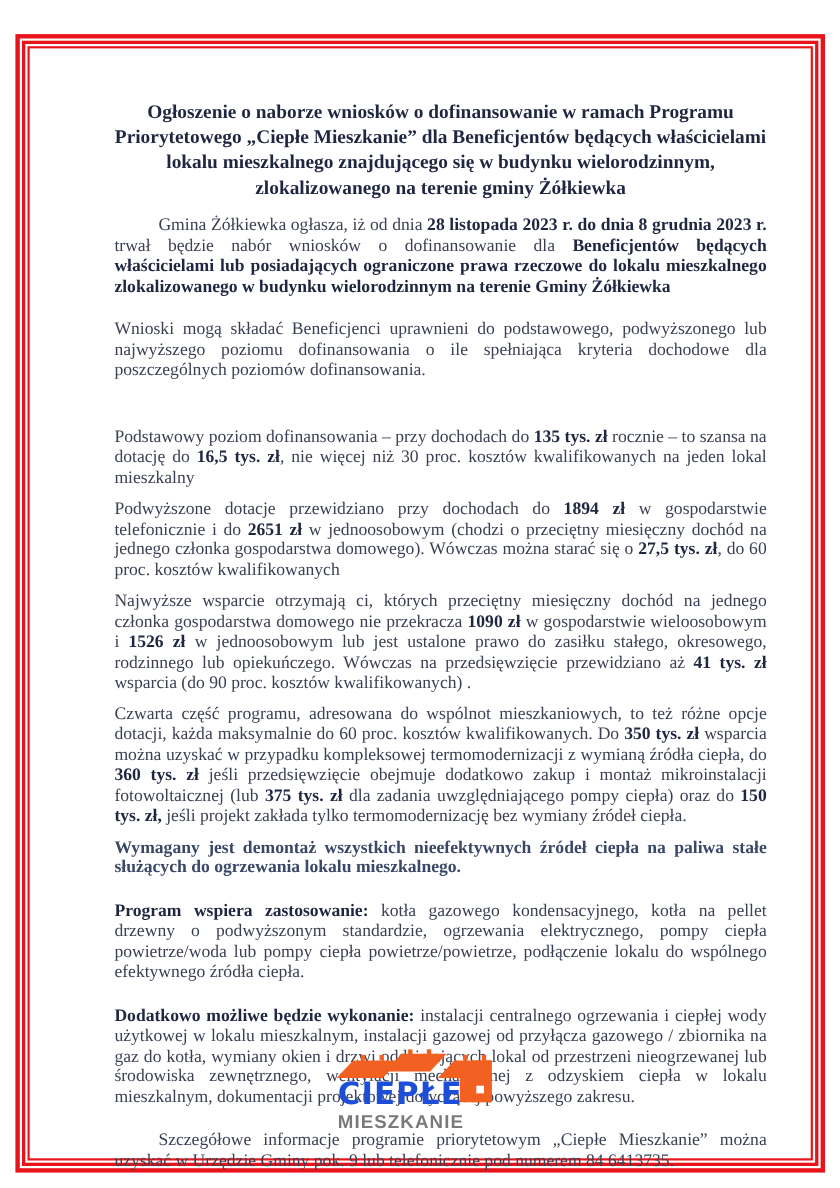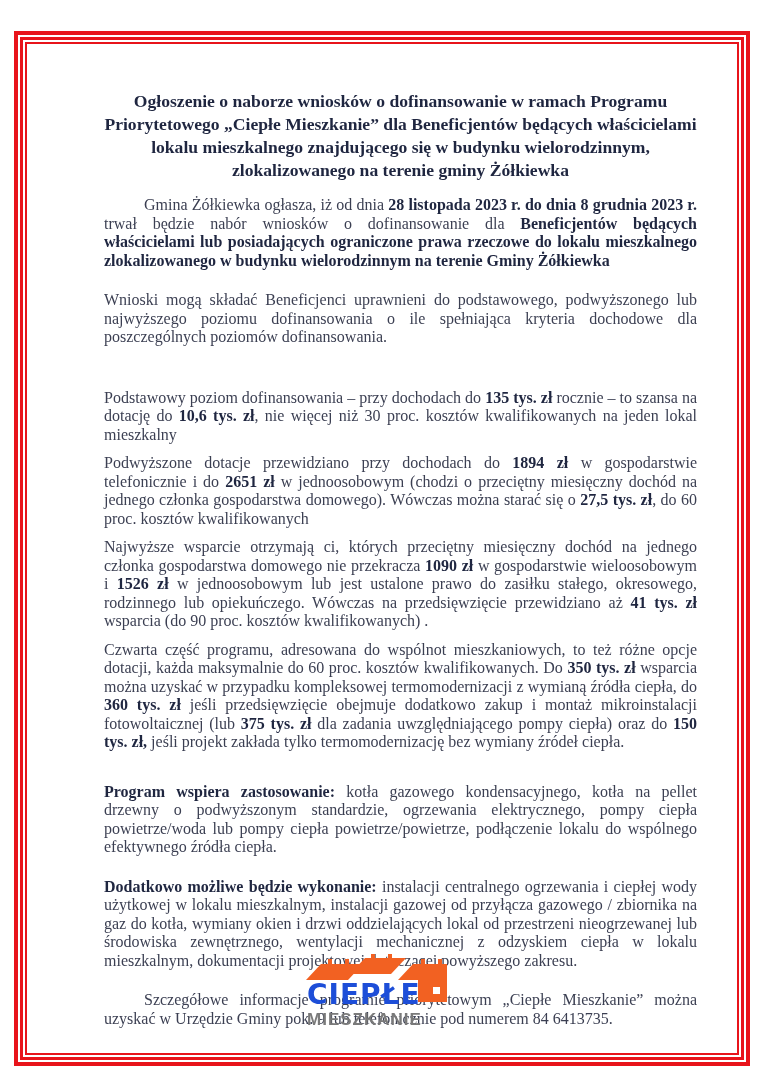--- a/index.html
+++ b/index.html
@@ -34,32 +34,33 @@
   <div class="title">Ogłoszenie o naborze wniosków o dofinansowanie w ramach Programu Priorytetowego „Ciepłe Mieszkanie” dla Beneficjentów będących właścicielami lokalu mieszkalnego znajdującego się w budynku wielorodzinnym, zlokalizowanego na terenie gminy Żółkiewka</div>
 
   <p class="indent"><span>Gmina Żółkiewka ogłasza, iż od dnia </span><b>28 listopada 2023 r. do dnia 8 grudnia 2023 r.</b><span> trwał będzie nabór wniosków o dofinansowanie dla </span><b>Beneficjentów będących właścicielami lub posiadających ograniczone prawa rzeczowe do lokalu mieszkalnego zlokalizowanego w budynku wielorodzinnym na terenie Gminy Żółkiewka</b></p>
 
   <div class="gap-l"></div>
   <p>Wnioski mogą składać Beneficjenci uprawnieni do podstawowego, podwyższonego lub najwyższego poziomu dofinansowania o ile  spełniająca kryteria dochodowe dla poszczególnych poziomów dofinansowania.</p>
 
   <div class="gap-l"></div>
 
   <div class="gap-l"></div>
-  <p><span>Podstawowy poziom dofinansowania – przy dochodach do </span><b>135 tys. zł</b><span> rocznie – to szansa na dotację do </span><b>10,6 tys. zł</b><span>, nie więcej niż 30 proc. kosztów kwalifikowanych na jeden lokal mieszkalny</span></p>
+  <p><span>Podstawowy poziom dofinansowania – przy dochodach do </span><b>135 tys. zł</b><span> rocznie – to szansa na dotację do </span><b>16,5 tys. zł</b><span>, nie więcej niż 30 proc. kosztów kwalifikowanych na jeden lokal mieszkalny</span></p>
 
   <div class="gap-s"></div>
   <p><span>Podwyższone dotacje przewidziano przy dochodach do </span><b>1894 zł</b><span> w gospodarstwie telefonicznie i do </span><b>2651 zł</b><span> w jednoosobowym (chodzi o przeciętny miesięczny dochód na jednego członka gospodarstwa domowego). Wówczas można starać się o </span><b>27,5 tys. zł</b><span>, do 60 proc. kosztów kwalifikowanych</span></p>
 
   <div class="gap-s"></div>
   <p><span>Najwyższe wsparcie otrzymają ci, których przeciętny miesięczny dochód na jednego członka gospodarstwa domowego nie przekracza </span><b>1090 zł</b><span> w gospodarstwie wieloosobowym i </span><b>1526 zł</b><span> w jednoosobowym lub jest ustalone prawo do zasiłku stałego, okresowego, rodzinnego lub opiekuńczego. Wówczas na przedsięwzięcie przewidziano aż </span><b>41 tys. zł</b><span> wsparcia (do 90 proc. kosztów kwalifikowanych) .</span></p>
 
   <div class="gap-s"></div>
   <p><span>Czwarta część programu, adresowana do wspólnot mieszkaniowych, to też różne opcje dotacji, każda maksymalnie do 60 proc. kosztów kwalifikowanych. Do </span><b>350 tys. zł</b><span> wsparcia można uzyskać w przypadku kompleksowej termomodernizacji z wymianą źródła ciepła, do </span><b>360 tys. zł</b><span> jeśli przedsięwzięcie obejmuje dodatkowo zakup i montaż mikroinstalacji fotowoltaicznej (lub </span><b>375 tys. zł</b><span> dla zadania uwzględniającego pompy ciepła) oraz do </span><b>150 tys. zł,</b><span> jeśli projekt zakłada tylko termomodernizację bez wymiany źródeł ciepła.</span></p>
 
   <div class="gap-s"></div>
+  <p class="emph">Wymagany jest demontaż wszystkich nieefektywnych źródeł ciepła na paliwa stałe służących do ogrzewania lokalu mieszkalnego.</p>
 
   <div class="gap-l"></div>
   <p><b>Program wspiera zastosowanie:</b><span> kotła gazowego kondensacyjnego, kotła na pellet drzewny o podwyższonym standardzie, ogrzewania elektrycznego, pompy ciepła powietrze/woda lub pompy ciepła powietrze/powietrze, podłączenie lokalu do wspólnego efektywnego źródła ciepła.</span></p>
 
   <div class="gap-l"></div>
   <p><b>Dodatkowo możliwe będzie wykonanie:</b><span> instalacji centralnego ogrzewania i ciepłej wody użytkowej w lokalu mieszkalnym, instalacji gazowej od przyłącza gazowego / zbiornika na gaz do kotła, wymiany okien i drzwi oddzielających lokal od przestrzeni nieogrzewanej lub środowiska zewnętrznego, wentylacji mechanicznej z odzyskiem ciepła w lokalu mieszkalnym, dokumentacji projektowej dotyczącej powyższego zakresu.</span></p>
 
   <div class="gap-l"></div>
   <p class="indent">Szczegółowe informacje programie priorytetowym „Ciepłe Mieszkanie” można uzyskać w Urzędzie Gminy pok. 9 lub telefonicznie pod numerem 84 6413735.</p>
 </div>

